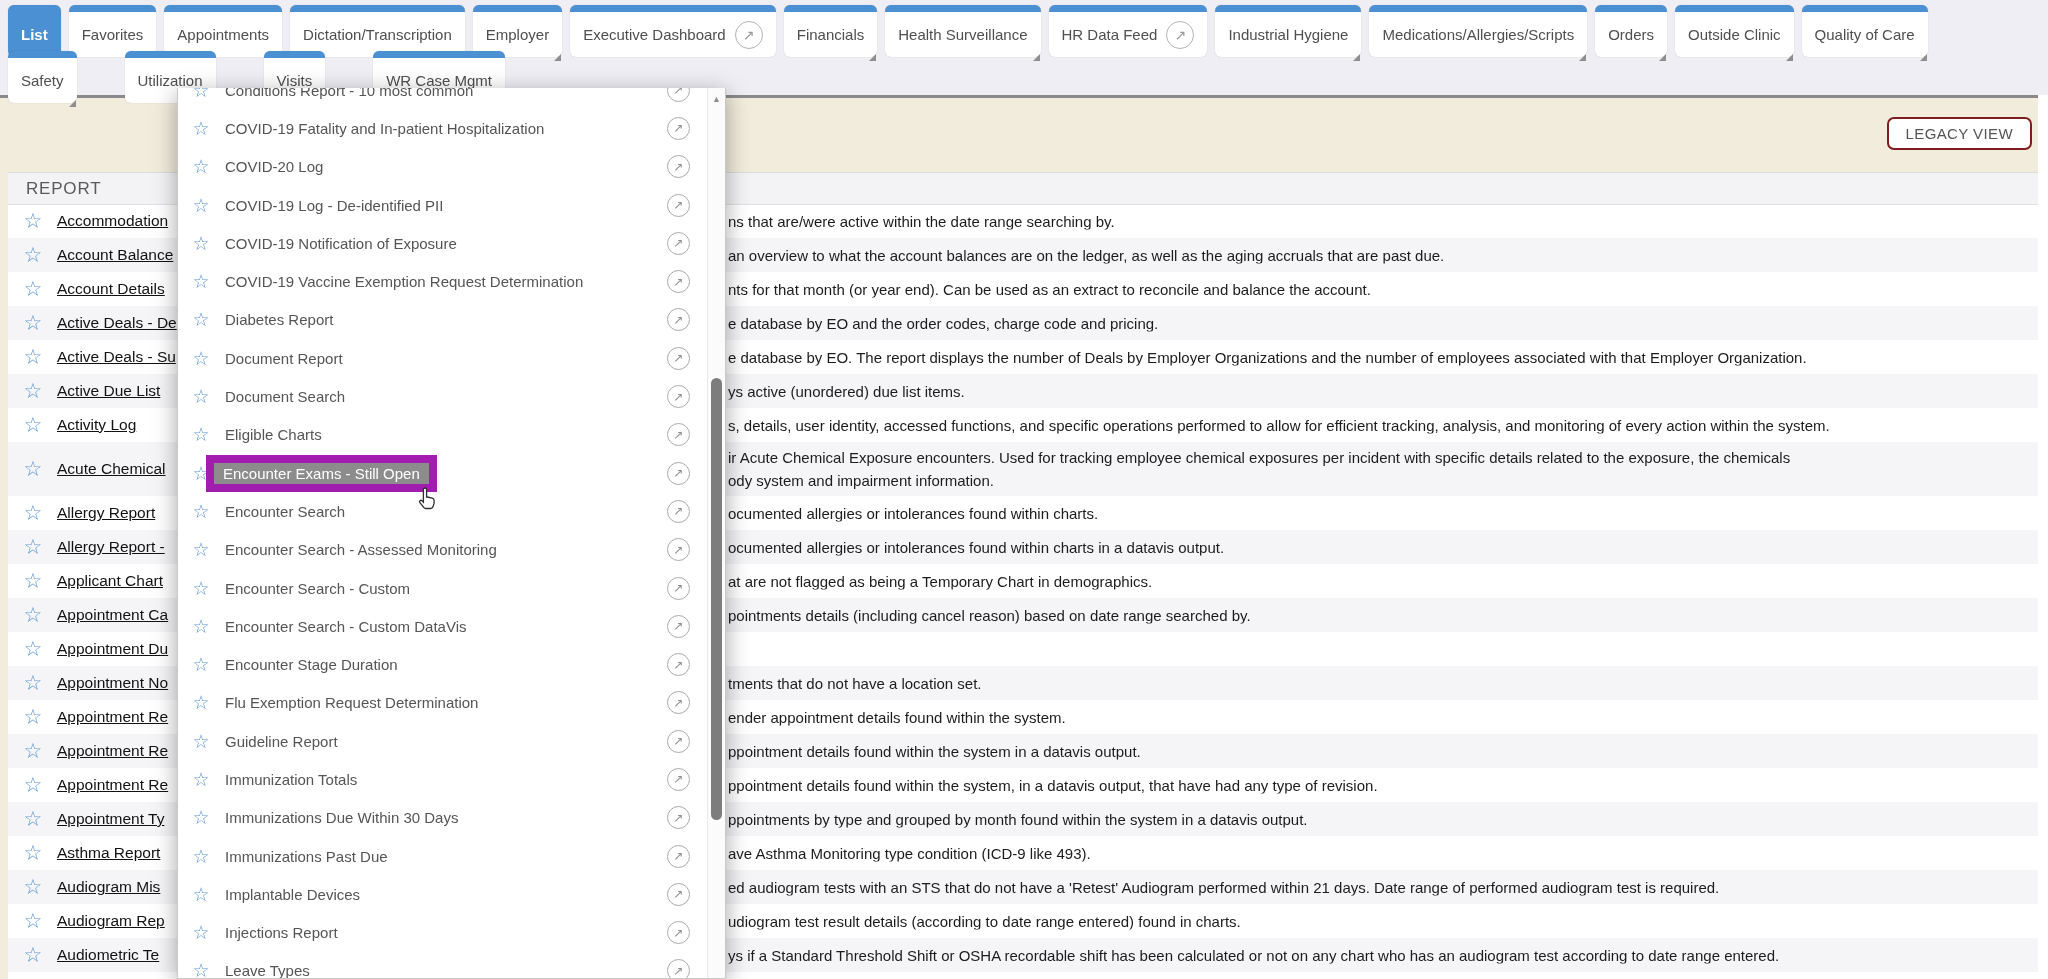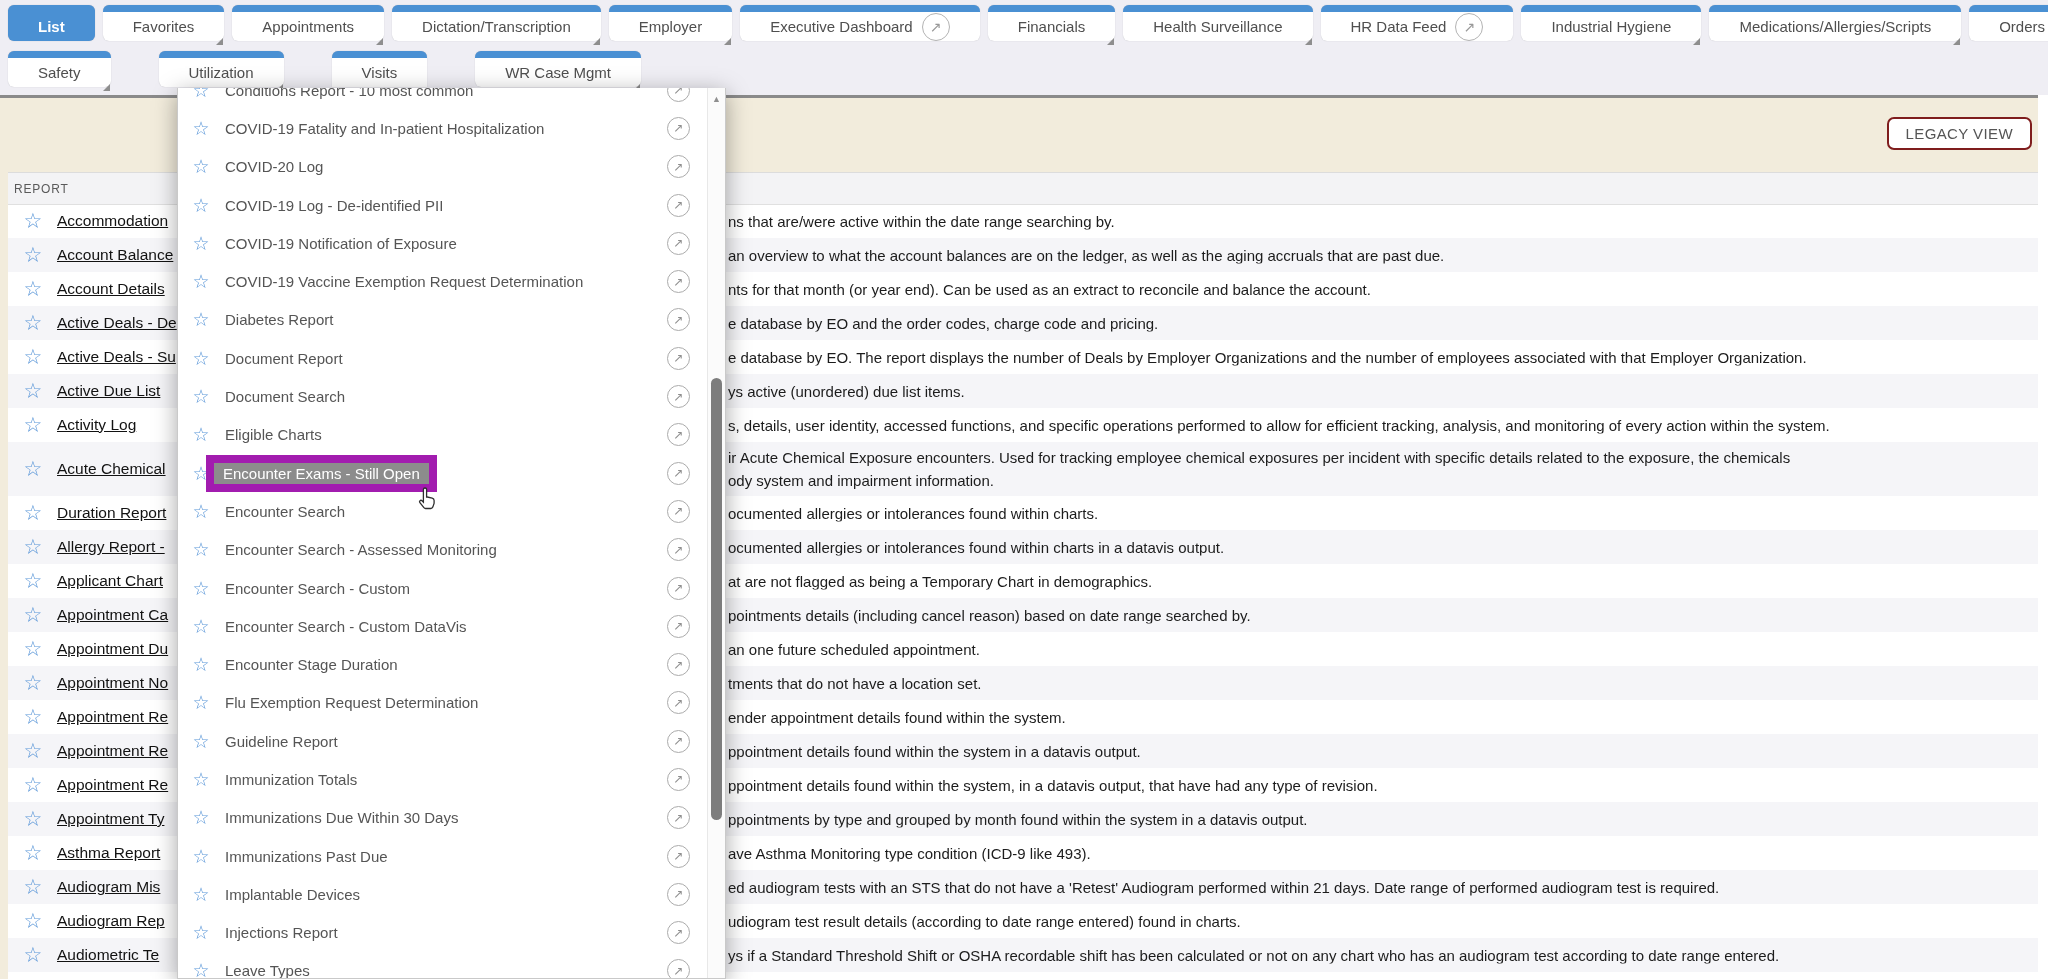--- a/index.html
+++ b/index.html
@@ -7,22 +7,22 @@
     width:2048px;height:979px;position:relative;overflow:hidden;
     font-family:"Liberation Sans","DejaVu Sans",sans-serif;
     background:#f2ecdc;
   }
   
   .topbar{position:absolute;left:0;top:0;width:2048px;height:95px;background:#efeef4;
           border-bottom:3px solid #8a8a8a;z-index:20;}
   .trow{position:absolute;left:8px;display:flex;gap:8px;}
   .trow1{top:5px;}
   .trow2{top:51px;gap:48px;}
-  .tab{position:relative;height:36px;box-sizing:border-box;border-top:7px solid #4a90d3;
-       border-radius:6px;background:#fff;display:flex;align-items:center;padding:0 30px;
+  .tab{position:relative;height:52px;box-sizing:border-box;border-top:7px solid #4a90d3;
+       border-radius:6px;background:#fff;display:flex;align-items:center;padding:0 13px;
        cursor:pointer;box-shadow:0 0 1px rgba(0,0,0,.25);}
   .tab .tlabel{font-size:15px;color:#4f4f4f;white-space:nowrap;line-height:28px;}
   .tab.s-active{background:#4a90d3;}
   .tab.s-active .tlabel{color:#fff;font-weight:bold;}
   .tab.s-open{border-bottom-left-radius:0;border-bottom-right-radius:0;}
   .fold{display:none;position:absolute;right:1px;bottom:-4px;width:0;height:0;
         border-bottom:7px solid #8e8e8e;border-left:7px solid transparent;}
   .ext{display:none;width:26px;height:26px;border:1px solid #b3b3b3;border-radius:50%;
        margin-left:9px;align-items:center;justify-content:center;}
   .ext span{color:#999;font-size:14px;line-height:1;}
@@ -30,21 +30,21 @@
   .tab.s-menu .fold{display:block;}
 
   
   .content{position:absolute;left:0;top:98px;right:0;bottom:0;background:#f2ecdc;}
   .legacy-btn{position:absolute;top:19px;right:16px;height:33px;padding:10px 17px;
      background:#fff;border:2px solid #7f1d1d;border-radius:7px;color:#555;
      font-size:15px;letter-spacing:.4px;display:flex;align-items:center;cursor:pointer;
      font-family:inherit;}
   .rtable{position:absolute;left:8px;right:10px;top:74px;bottom:0;background:#fff;}
   .thead{height:31px;background:#f3f3f5;border-top:1px solid #dcdcdc;border-bottom:1px solid #e0e0e0;
-     display:flex;align-items:center;padding-left:6px;font-size:12px;color:#5a5a5a;
+     display:flex;align-items:center;padding-left:18px;font-size:17px;color:#5a5a5a;
      letter-spacing:.8px;}
   .rows{position:absolute;left:0;right:0;top:32px;bottom:0;overflow:hidden;}
   .rrow{position:relative;height:34px;}
   .rrow:nth-child(even){background:#f5f5f8;}
   .rrow.tall{height:54px;}
   .rstar{position:absolute;left:10px;width:30px;text-align:center;top:50%;
      transform:translateY(-50%);color:#5b97d8;font-size:21px;cursor:pointer;}
   .rname{position:absolute;left:49px;top:50%;transform:translateY(-50%);
      font-size:15.5px;color:#121212;text-decoration:underline;white-space:nowrap;cursor:pointer;}
   .rdesc{position:absolute;left:720px;right:6px;top:50%;transform:translateY(-50%);
@@ -222,42 +222,41 @@
         <div class="rrow tall">
     <span class="rstar">☆</span>
     <a class="rname">Acute Chemical</a>
     <span class="rdesc two">
             <div>ir Acute Chemical Exposure encounters. Used for tracking employee chemical exposures per incident with specific details related to the exposure, the chemicals</div>
             <div>ody system and impairment information.</div>
           </span>
   </div>
         <div class="rrow">
     <span class="rstar">☆</span>
-    <a class="rname">Duration Report</a>
+    <a class="rname">Allergy Report</a>
     <span class="rdesc">ocumented allergies or intolerances found within charts.</span>
   </div>
         <div class="rrow">
     <span class="rstar">☆</span>
     <a class="rname">Allergy Report -</a>
     <span class="rdesc">ocumented allergies or intolerances found within charts in a datavis output.</span>
   </div>
         <div class="rrow">
     <span class="rstar">☆</span>
     <a class="rname">Applicant Chart</a>
     <span class="rdesc">at are not flagged as being a Temporary Chart in demographics.</span>
   </div>
         <div class="rrow">
     <span class="rstar">☆</span>
     <a class="rname">Appointment Ca</a>
     <span class="rdesc">pointments details (including cancel reason) based on date range searched by.</span>
   </div>
         <div class="rrow">
     <span class="rstar">☆</span>
     <a class="rname">Appointment Du</a>
-    <span class="rdesc">an one future scheduled appointment.</span>
   </div>
         <div class="rrow">
     <span class="rstar">☆</span>
     <a class="rname">Appointment No</a>
     <span class="rdesc">tments that do not have a location set.</span>
   </div>
         <div class="rrow">
     <span class="rstar">☆</span>
     <a class="rname">Appointment Re</a>
     <span class="rdesc">ender appointment details found within the system.</span>

